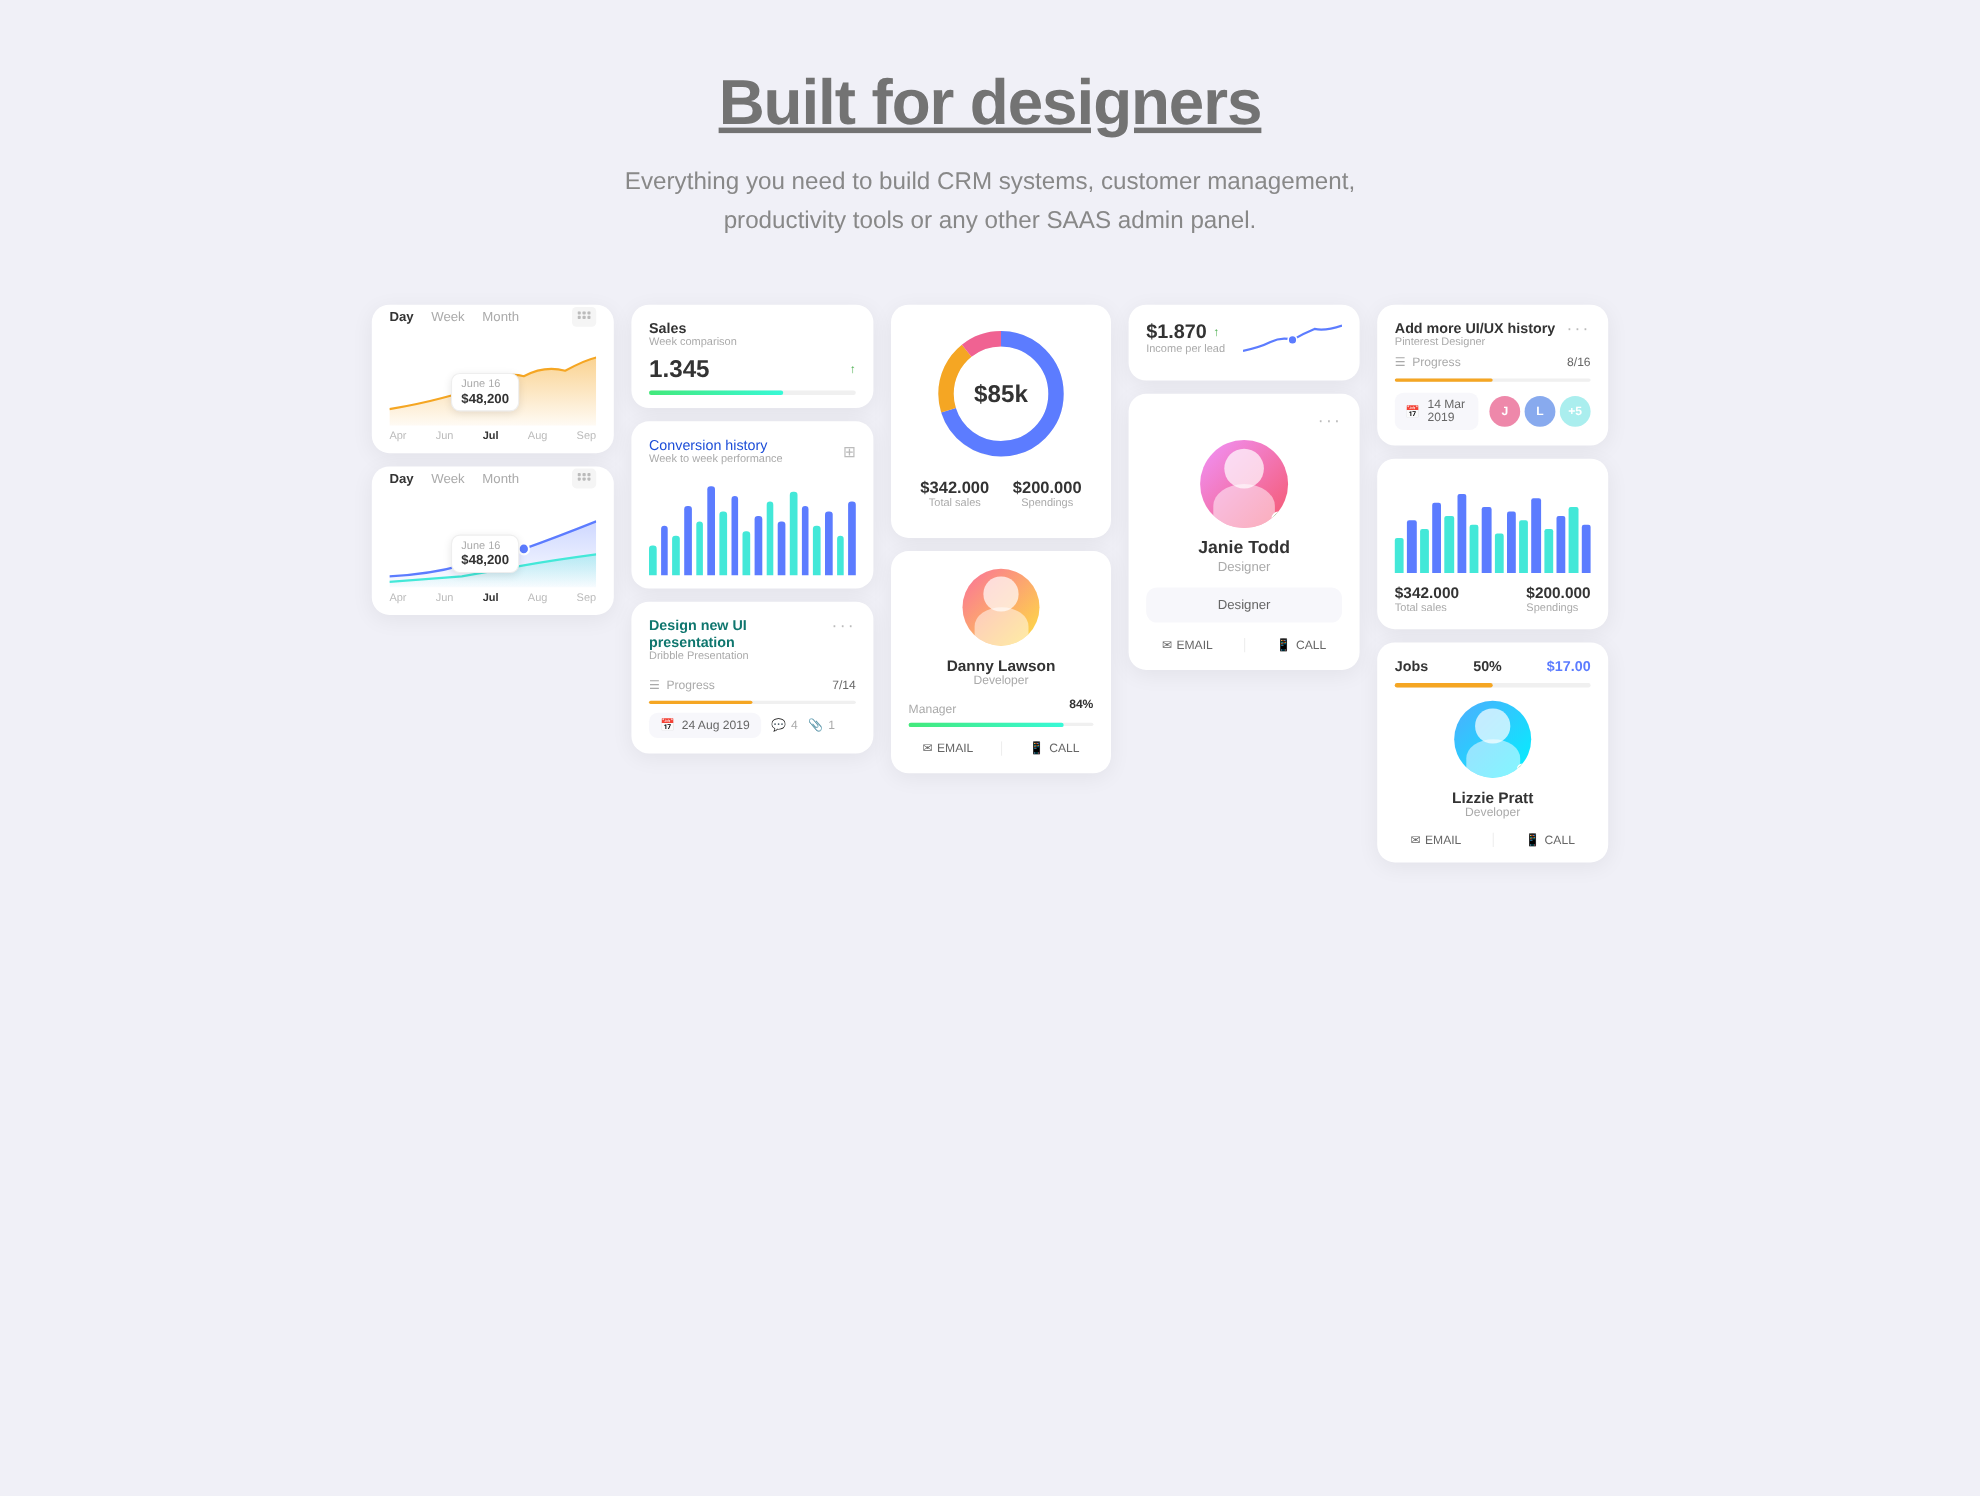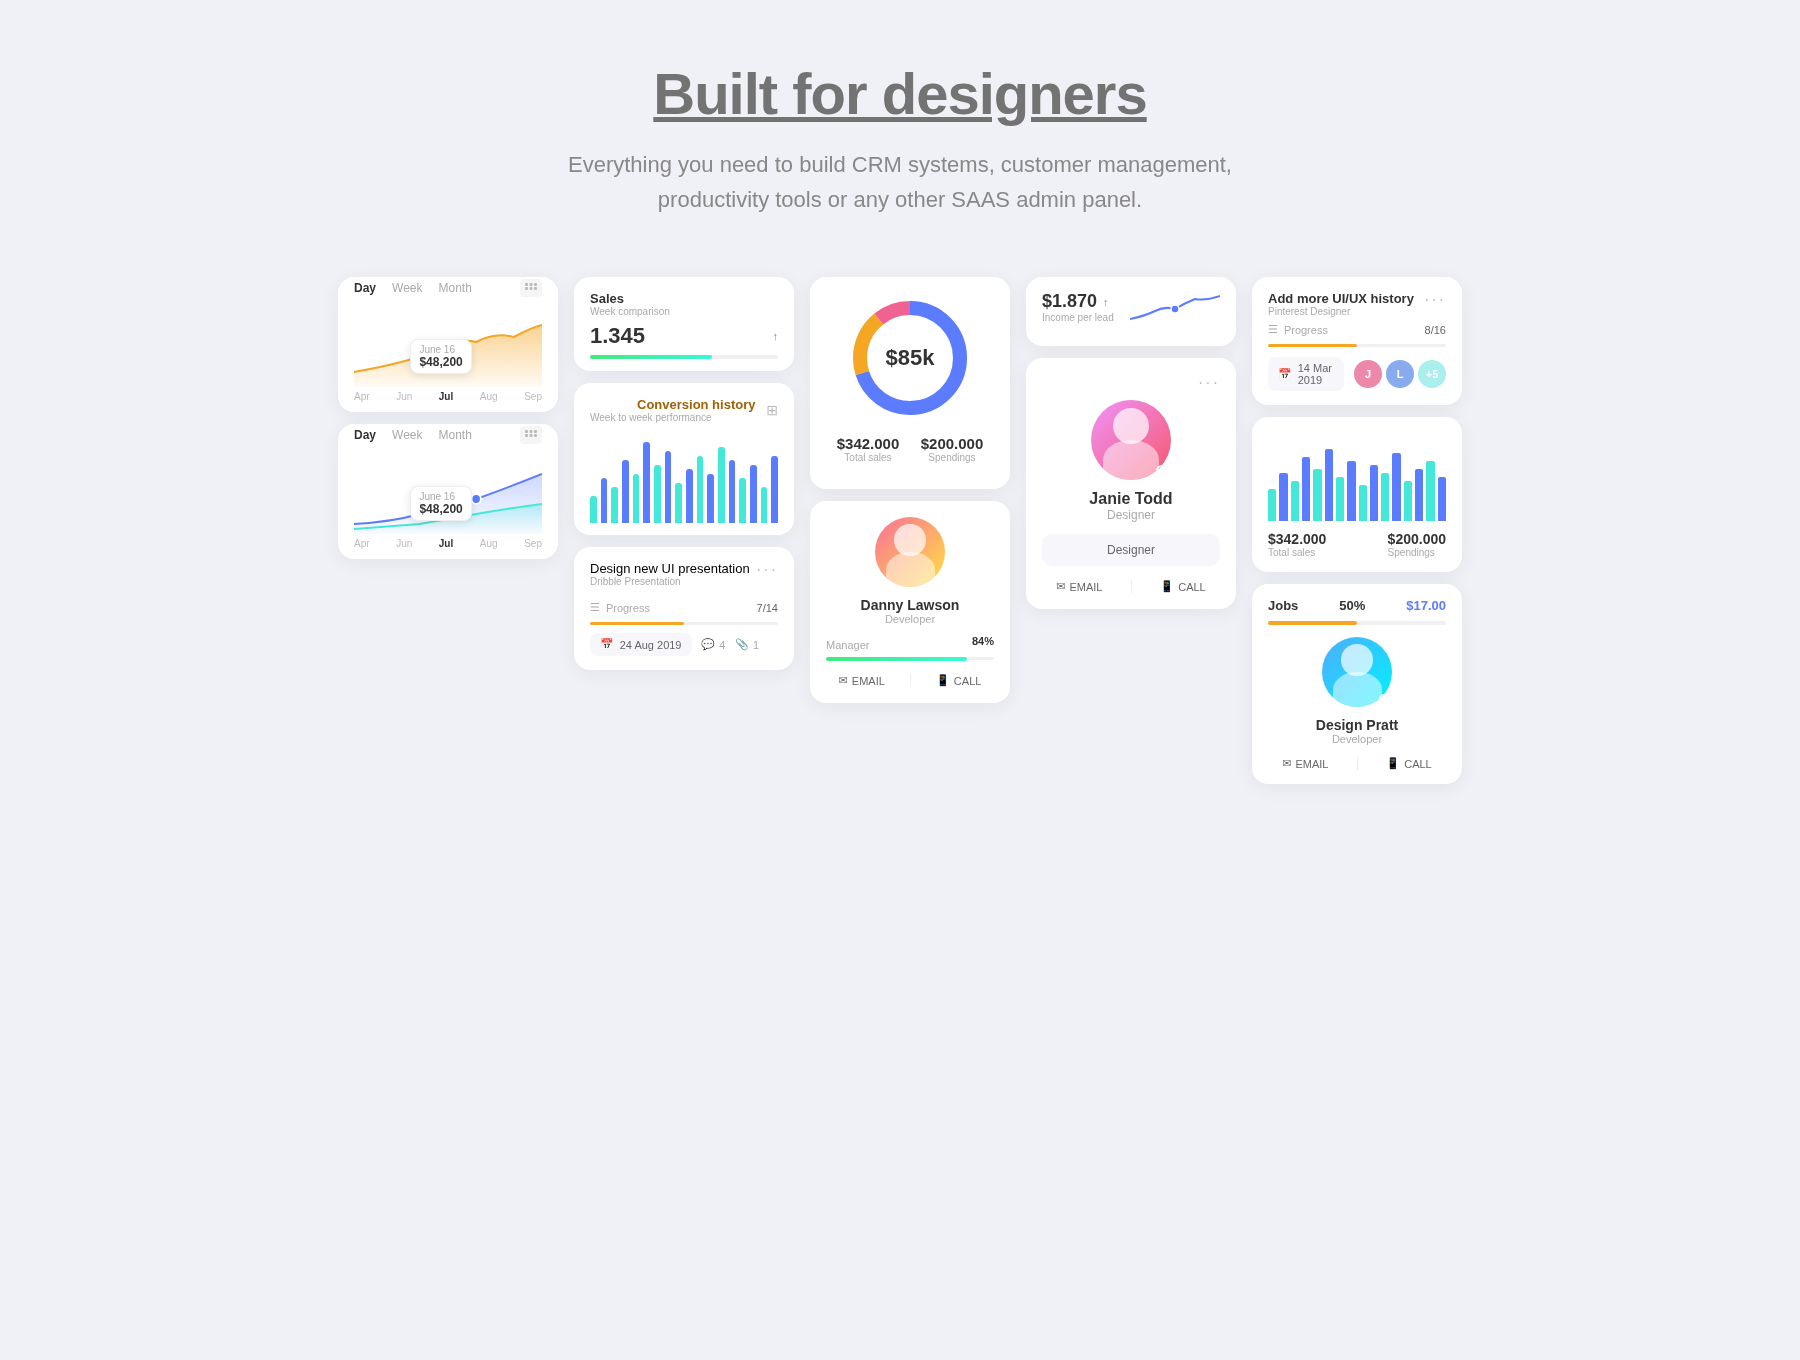--- a/index.html
+++ b/index.html
@@ -127,36 +127,36 @@
       border-radius: 2px;
       background: linear-gradient(90deg, #43e97b, #38f9d7);
     }
     .conv-card { padding: 14px 16px 12px; }
     .conv-header {
       display: flex;
       justify-content: space-between;
       align-items: center;
       margin-bottom: 10px;
     }
-    .conv-title { font-size: 13px; font-weight: 700; color: #a16207; margin-left: 47px; }
+    .conv-title { font-size: 13px; font-weight: 400; color: #1d4ed8; }
     .conv-sub { font-size: 10px; color: #aaa; }
     .bar-chart {
       display: flex;
       align-items: flex-end;
       gap: 4px;
       height: 90px;
     }
     .bar {
       flex: 1;
       border-radius: 3px 3px 0 0;
     }
     .bar-blue { background: #5c7cff; }
     .bar-teal { background: #43e8d8; }
     .project-card { padding: 14px 16px; }
-    .project-title { font-size: 13px; font-weight: 400; color: #000000; }
+    .project-title { font-size: 13px; font-weight: 700; color: #0f766e; }
     .project-sub { font-size: 10px; color: #aaa; margin-bottom: 10px; }
     .project-header {
       display: flex; justify-content: space-between; align-items: flex-start;
       margin-bottom: 4px;
     }
     .project-dots { color: #bbb; font-size: 16px; letter-spacing: 2px; cursor: pointer; }
     .prog-row {
       display: flex; align-items: center; gap: 6px; margin-bottom: 8px;
     }
     .prog-icon { font-size: 11px; color: #aaa; }
@@ -684,21 +684,21 @@
       </div>
 
       <div style="text-align:center;margin-top:4px;">
         <div class="person2-avatar avatar-female2">
           <div class="avatar-person">
               <div class="avatar-head"></div>
               <div class="avatar-body"></div>
             </div>
           <div class="profile-online-dot" style="position:absolute;bottom:3px;right:3px;width:10px;height:10px;border-radius:50%;background:#4caf50;border:2px solid #fff;"></div>
         </div>
-        <div class="person2-name">Design Pratt</div>
+        <div class="person2-name">Lizzie Pratt</div>
         <div class="person2-role">Developer</div>
         <div class="person2-actions">
           <button class="person2-action-btn">
             <span>✉</span>
             <span>EMAIL</span>
           </button>
           <div style="width:1px;background:#eee;"></div>
           <button class="person2-action-btn">
             <span>📱</span>
             <span>CALL</span>

